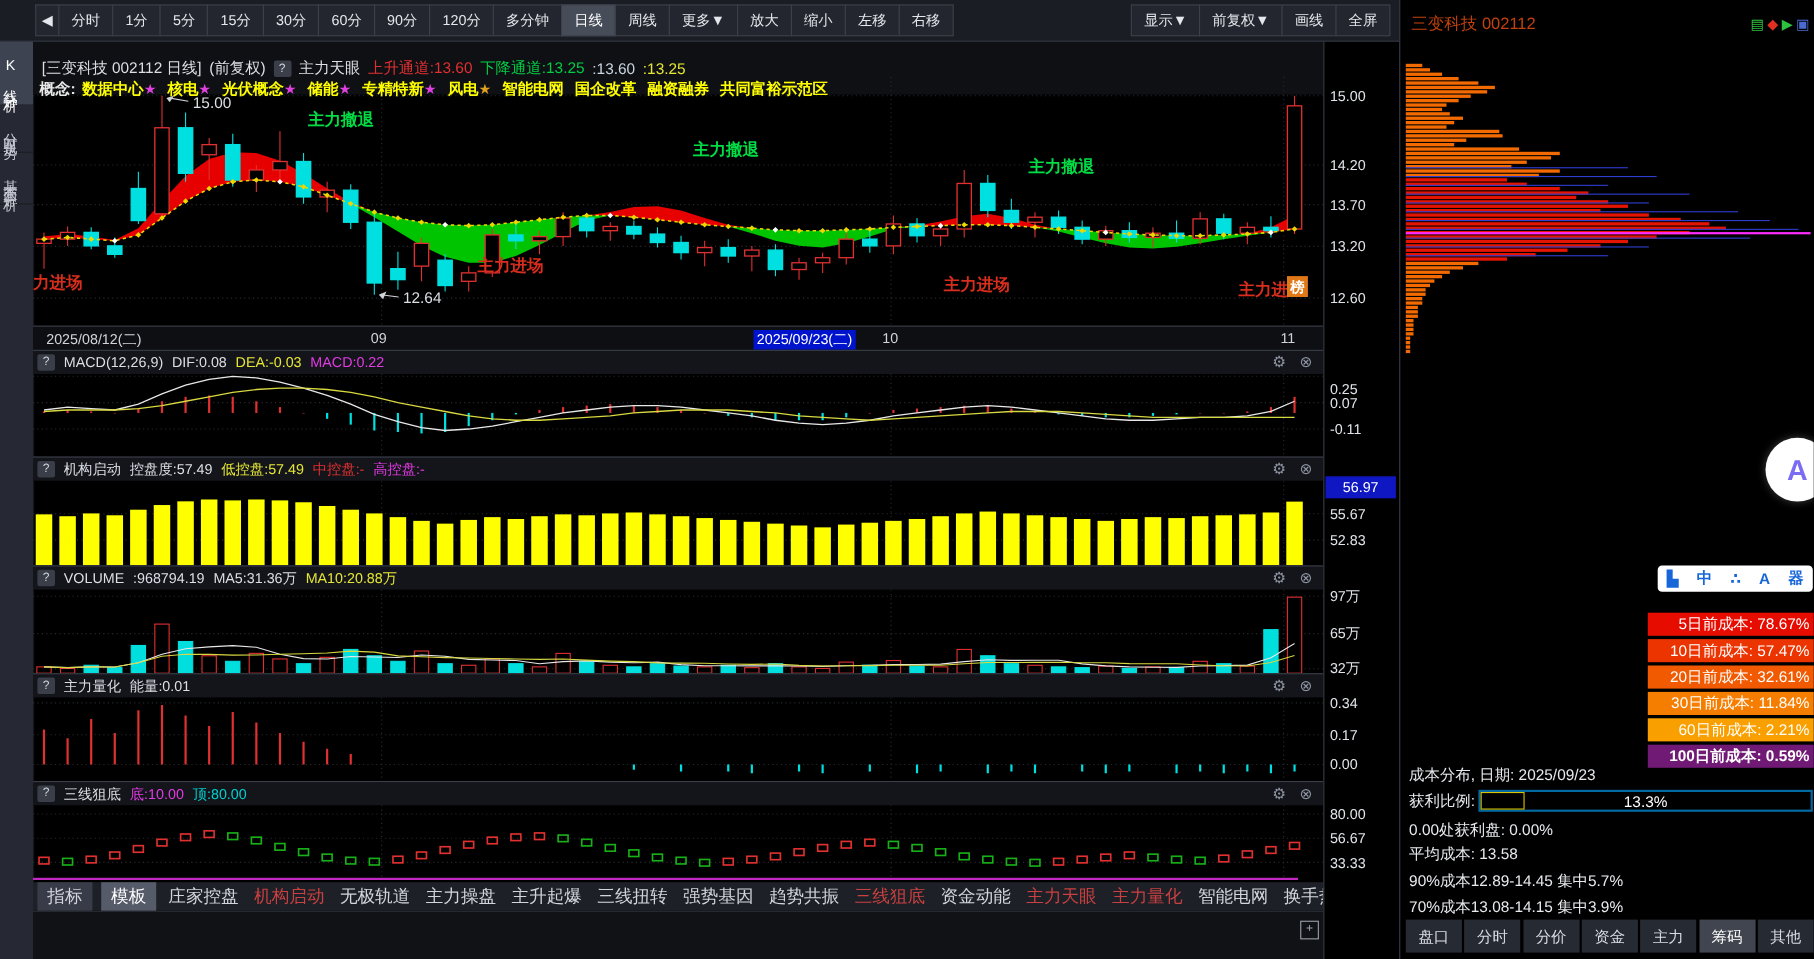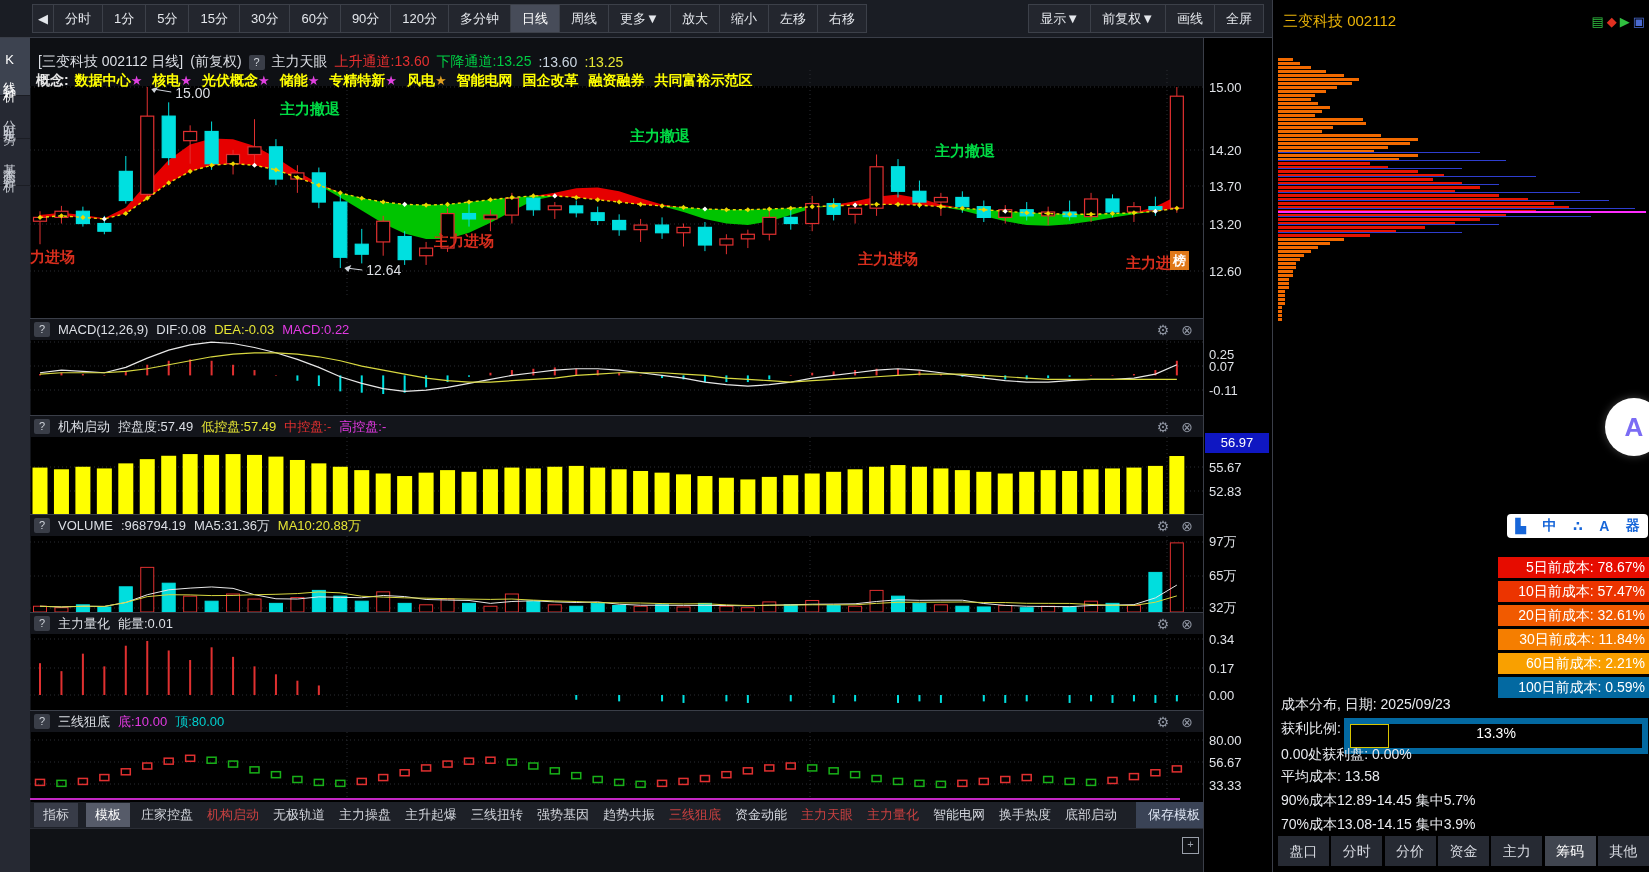--- a/index.html
+++ b/index.html
@@ -44,42 +44,42 @@
   #rank-badge{position:absolute;width:19px;height:19px;background:#e07818;color:#fff;font-size:13px;font-weight:bold;
               text-align:center;line-height:19px;}
   
   #gutter{position:absolute;left:1203px;top:38px;width:69px;height:834px;background:#000;border-left:1px solid #3a3e48;}
   .glabel{position:absolute;left:5px;font-size:13px;color:#e0e3e8;transform:translateY(-50%);white-space:nowrap;}
   #jigou-current{position:absolute;left:1px;width:64px;height:20px;background:#0f17c2;color:#fff;text-align:center;
                  line-height:20px;font-size:13px;}
   
   #magenta-line{position:absolute;left:30px;top:798px;width:1150px;height:2px;background:#c428c4;}
   #tabbar{position:absolute;left:30px;top:802px;width:1242px;height:26px;background:#1d2027;display:flex;
-          align-items:center;font-size:13px;}
+          align-items:center;font-size:16px;}
   .tab{padding:0 7px;color:#d2d5dc;white-space:nowrap;}
   .tab.red{color:#c84040;}
   .tab.btnbox{background:#383c48;margin:0 4px;padding:3px 9px;}
   .tab.btnbox.active{background:#565b69;color:#fff;}
   .sbtn{background:#3a4356;color:#dfe6f5;padding:4px 12px;margin-left:12px;white-space:nowrap;}
   #bottom-strip{position:absolute;left:30px;top:828px;width:1242px;height:44px;background:#101216;
                 border-top:1px solid #2a2d35;}
   #export-icon{position:absolute;left:1152px;top:8px;width:15px;height:15px;border:1px solid #9aa0ab;color:#9aa0ab;
                font-size:11px;line-height:13px;text-align:center;}
   
   #rpanel{position:absolute;left:1272px;top:0;width:377px;height:872px;background:#000;border-left:1px solid #3a3e48;
           box-sizing:border-box;overflow:hidden;}
-  #rp-header{position:absolute;left:10px;top:12px;font-size:15px;color:#eab308;}
+  #rp-header{position:absolute;left:10px;top:12px;font-size:15px;color:#c2410c;}
   #rp-icons{position:absolute;right:4px;top:14px;display:flex;gap:3px;font-size:13px;}
   .profile-row{position:absolute;left:5px;height:3px;}
   .blue-line{position:absolute;left:5px;height:1px;}
   #avg-marker{position:absolute;left:5px;height:2px;}
   .cost-row{position:absolute;left:225px;width:152px;height:21px;line-height:21px;color:#fff;font-size:14px;
             text-align:right;padding-right:5px;box-sizing:border-box;}
   .rinfo{position:absolute;left:8px;font-size:14px;color:#e8eaee;white-space:nowrap;}
-  #profit-bar{position:absolute;left:71px;top:718px;width:304px;height:36px;border:6px solid #0369a1;box-sizing:border-box;}
+  #profit-bar{position:absolute;left:71px;top:718px;width:304px;height:20px;border:2px solid #0369a1;box-sizing:border-box;}
   #profit-fill{position:absolute;left:0;top:0;height:100%;border:1px solid #d8c400;box-sizing:border-box;}
   #profit-text{position:absolute;left:0;top:0;width:100%;text-align:center;color:#fff;font-size:14px;line-height:18px;}
   .rtab{position:absolute;top:836px;width:51px;height:30px;background:#262a33;color:#d8dbe2;font-size:14px;
         text-align:center;line-height:30px;}
   .rtab.active{background:#40454f;color:#fff;}
   #quick-pill{position:absolute;left:234px;top:514px;width:141px;height:24px;background:#fff;border-radius:4px;
               display:flex;align-items:center;justify-content:space-around;color:#1766d9;font-size:14px;font-weight:bold;}
   #assist-btn{position:absolute;left:332px;top:398px;width:58px;height:58px;background:#fff;border-radius:50%;
               text-align:center;line-height:58px;font-size:26px;font-weight:bold;color:#7b6cf4;
               box-shadow:0 0 8px rgba(255,255,255,.25);}
@@ -337,20 +337,27 @@
       <div class="anno anno-green" style="left: 250px; top: 30px;">主力撤退</div>
       <div class="anno anno-green" style="left: 600px; top: 57px;">主力撤退</div>
       <div class="anno anno-green" style="left: 905px; top: 72px;">主力撤退</div>
       <div class="anno anno-red" style="left: 404px; top: 162px;">主力进场</div>
       <div class="anno anno-red" style="left: 828px; top: 180px;">主力进场</div>
       <div class="anno anno-red" style="left: 0px; top: 178px;">力进场</div>
       <div class="anno anno-red" style="left: 1096px; top: 184px;">主力进</div>
       <div id="rank-badge" style="left: 1140px; top: 181px;">榜</div>
     </div>
 
+  <div id="date-axis">
+      <div class="date-label" style="left: 12px;">2025/08/12(二)</div>
+      <div class="date-label" style="left: 307px;">09</div>
+      <div class="date-label hl" style="left: 655px;">2025/09/23(二)</div>
+      <div class="date-label" style="left: 772px;">10</div>
+      <div class="date-label" style="left: 1134px;">11</div>
+    </div>
 
   <div class="phead" style="top:318px;">
     <span class="help">?</span>
     <span class="pt-white">MACD(12,26,9)</span>
     <span class="pt-white">DIF:0.08</span>
     <span class="pt-yellow">DEA:-0.03</span>
     <span class="pt-magenta">MACD:0.22</span>
     <span class="picons">
         <span>⚙</span>
         <span>⊗</span>
@@ -857,21 +864,21 @@
         <span>∴</span>
         <span>A</span>
         <span>器</span>
       </div>
     <div id="cost-rows">
         <div class="cost-row" style="top: 557px; background: rgb(230, 12, 0);">5日前成本: 78.67%</div>
         <div class="cost-row" style="top: 581px; background: rgb(236, 52, 0);">10日前成本: 57.47%</div>
         <div class="cost-row" style="top: 605px; background: rgb(241, 90, 0);">20日前成本: 32.61%</div>
         <div class="cost-row" style="top: 629px; background: rgb(245, 126, 0);">30日前成本: 11.84%</div>
         <div class="cost-row" style="top: 653px; background: rgb(249, 160, 0);">60日前成本: 2.21%</div>
-        <div class="cost-row" style="top: 677px; background: #0369a1;">100日前成本: 0.59%</div>
+        <div class="cost-row" style="top: 677px; background: #701a75; font-weight: bold;">100日前成本: 0.59%</div>
       </div>
     <div class="rinfo" style="top:696px;">成本分布, 日期: 2025/09/23</div>
     <div class="rinfo" style="top:720px;">获利比例:</div>
     <div id="profit-bar">
       <div id="profit-fill" style="width: 13.3%;"></div>
       <div id="profit-text">13.3%</div>
     </div>
     <div class="rinfo" style="top:746px;">0.00处获利盘: 0.00%</div>
     <div class="rinfo" style="top:768px;">平均成本: 13.58</div>
     <div class="rinfo" style="top:792px;">90%成本12.89-14.45 集中5.7%</div>

